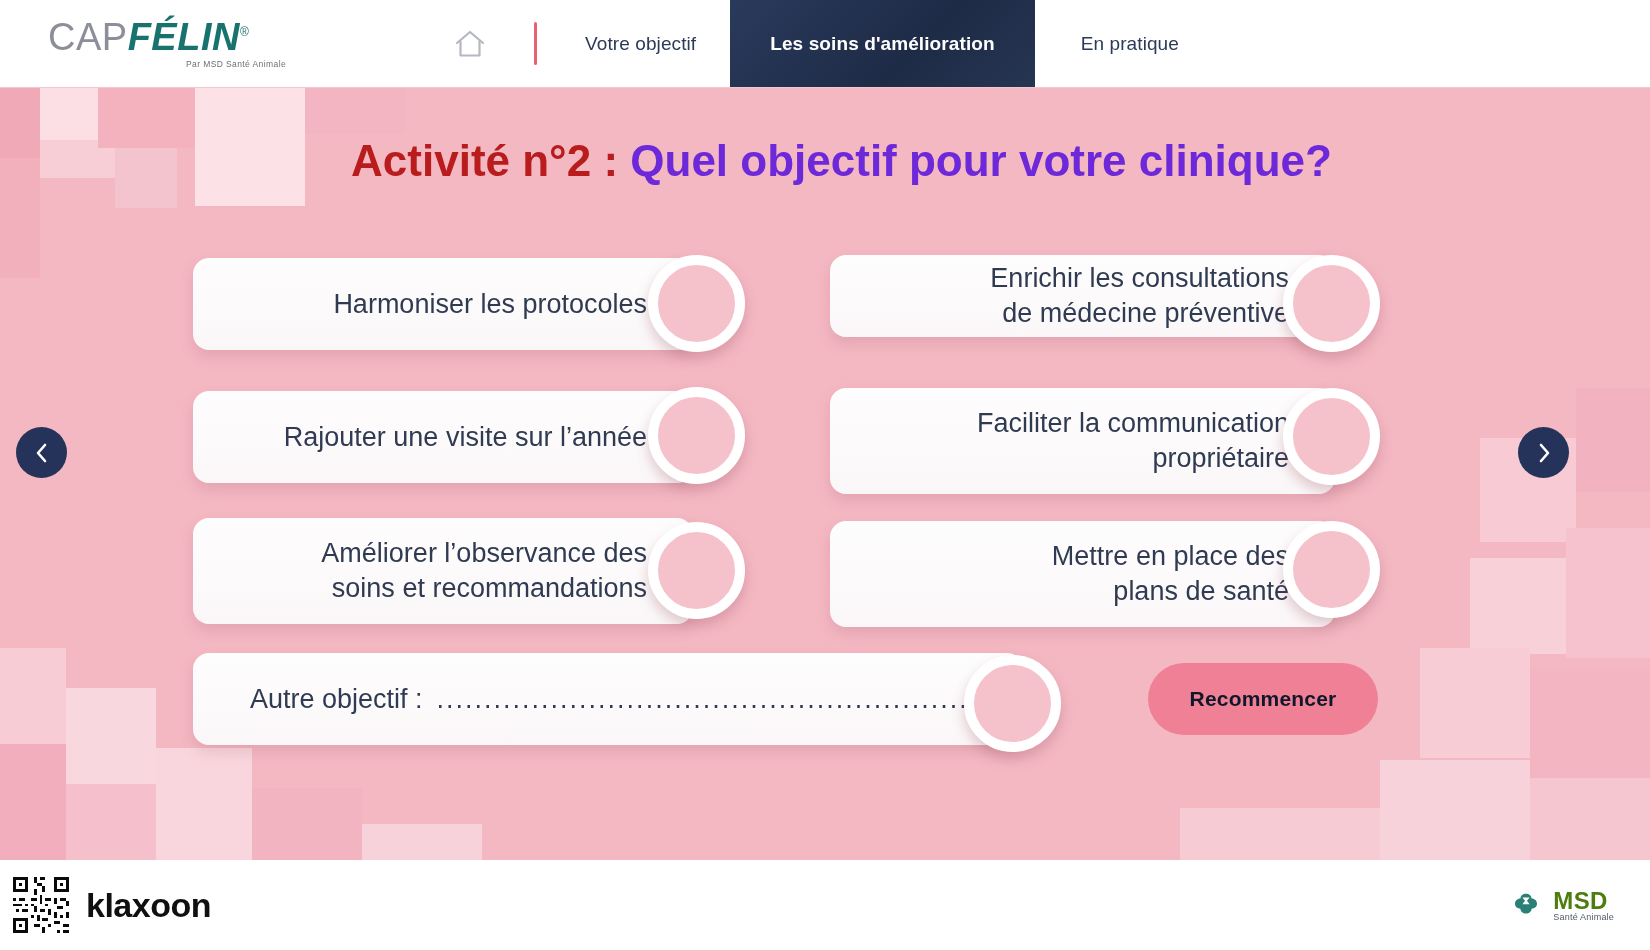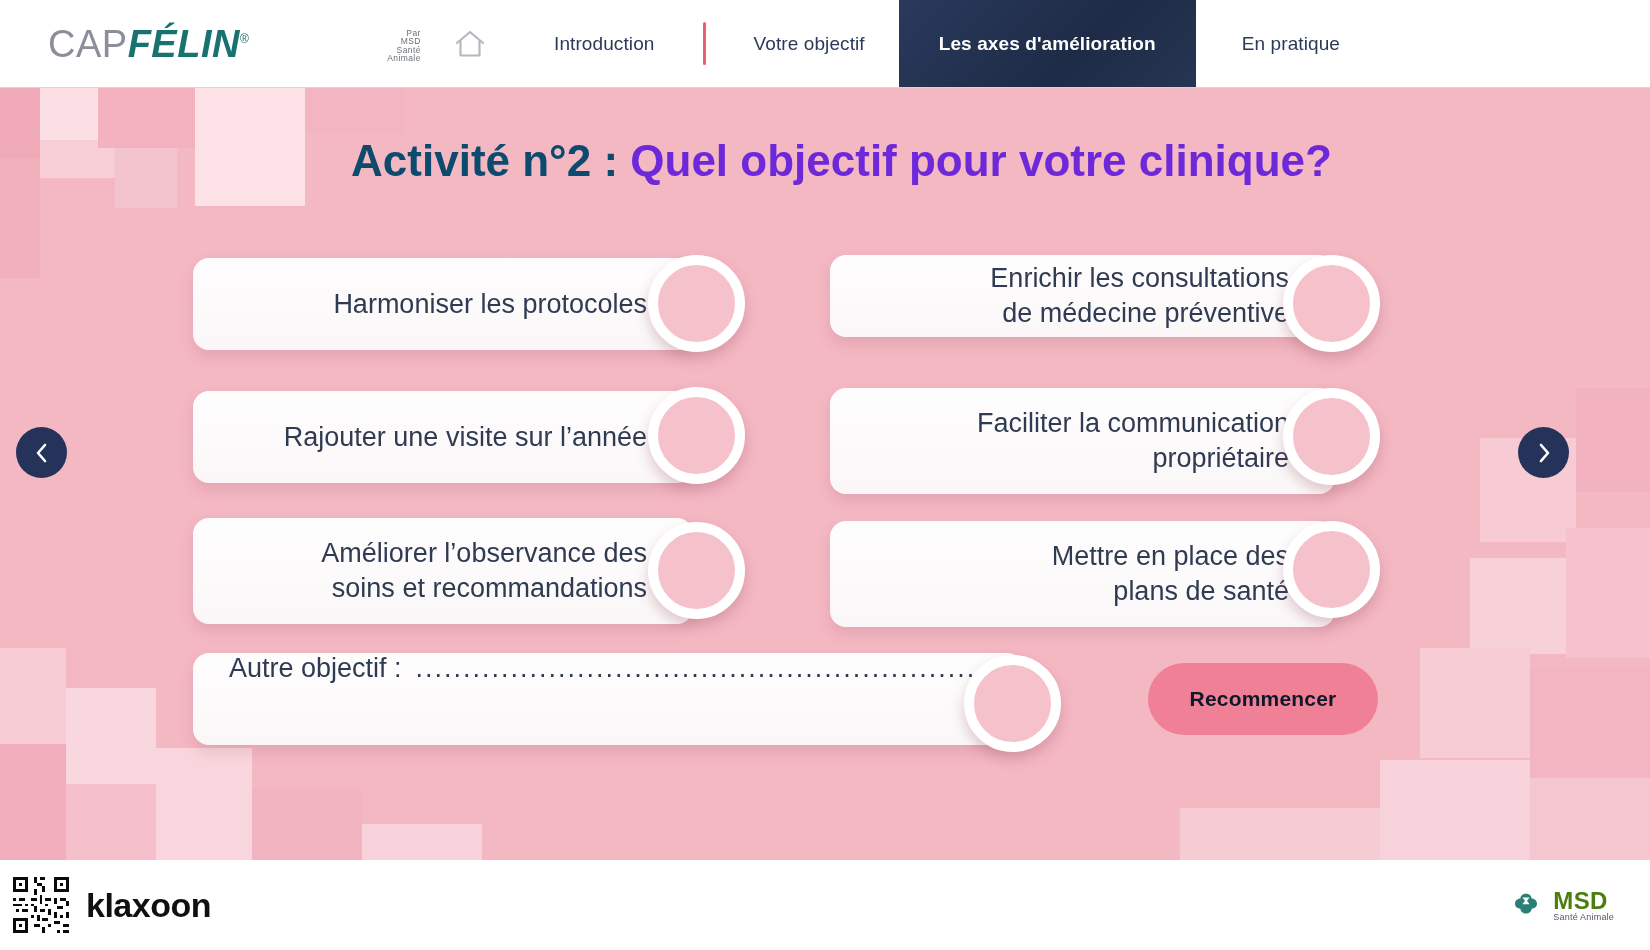--- a/index.html
+++ b/index.html
@@ -24,21 +24,21 @@
     border-bottom: 1px solid #f2c7cf;
     display: flex; align-items: stretch;
     z-index: 30;
   }
   .logo-zone {
     width: 420px;
     display: flex; align-items: center;
     padding-left: 48px;
   }
   .logo {
-    display: flex; flex-direction: row; align-items: flex-start;
+    display: flex; flex-direction: column; align-items: flex-start;
     line-height: 1;
     text-align: right;
   }
   .logo-main {
     font-size: 38px; letter-spacing: 0.5px; white-space: nowrap;
   }
   .logo-cap { color: #8c8f99; font-weight: 400; font-family: "Liberation Sans", sans-serif; }
   .logo-felin { color: #18736e; font-weight: 700; font-style: italic; }
   .logo-tm { color: #18736e; font-size: 12px; vertical-align: super; }
   .logo-sub {
@@ -86,21 +86,21 @@
   .tile { position: absolute; }
 
   
   .title {
     position: absolute; top: 48px; left: 0; width: 1650px;
     text-align: center;
     font-size: 44px; font-weight: 700;
     white-space: nowrap;
     z-index: 5;
   }
-  .title-pink { color: #0c4a6e; margin-left: 33px; }
+  .title-pink { color: #b91c1c; margin-left: 33px; }
   .title-dark { color: #6d28d9; }
 
   
   .cards { position: absolute; inset: 0; z-index: 6; }
 
   .card {
     position: absolute;
     background: linear-gradient(180deg, #fefdfd 0%, #fbf7f8 100%);
     border-radius: 16px;
     box-shadow: 0 7px 14px rgba(150, 70, 90, 0.17);
@@ -124,22 +124,22 @@
     cursor: pointer;
     z-index: 9;
   }
 
   
   .card-other {
     position: absolute;
     background: linear-gradient(180deg, #fefdfd 0%, #fbf7f8 100%);
     border-radius: 16px;
     box-shadow: 0 7px 14px rgba(150, 70, 90, 0.17);
-    display: flex; align-items: flex-start;
-    padding-left: 36px;
+    display: flex; align-items: center;
+    padding-left: 57px;
     cursor: pointer;
   }
   .other-label {
     color: #2f3b52; font-size: 27px; white-space: nowrap;
   }
   .other-dots {
     color: #2f3b52; font-size: 27px; letter-spacing: 2px;
     margin-left: 14px; overflow: hidden; white-space: nowrap;
   }
   .other-q { color: #2f3b52; font-size: 27px; margin-left: 12px; }
@@ -203,32 +203,29 @@
 
     <div class="nav-zone">
 
       <div class="nav-home">
         <svg width="34" height="32" viewBox="0 0 34 32">
           <path d="M4 15 L17 4 L30 15" fill="none" stroke="#b4b8c0" stroke-width="2.2" stroke-linecap="round" stroke-linejoin="round"></path>
           <path d="M7.5 13.5 V27.5 H26.5 V13.5" fill="none" stroke="#b4b8c0" stroke-width="2.2" stroke-linecap="round" stroke-linejoin="round"></path>
         </svg>
       </div>
 
-      <div class="nav-item">
-        <span>Introduction</span>
-      </div>
 
       <div class="nav-sep"></div>
 
       <div class="nav-item">
         <span>Votre objectif</span>
       </div>
 
       <div class="nav-item active">
-        <span>Les axes d'amélioration</span>
+        <span>Les soins d'amélioration</span>
       </div>
 
       <div class="nav-item last">
         <span>En pratique</span>
       </div>
 
     </div>
   </div>
 
   <div class="stage">

